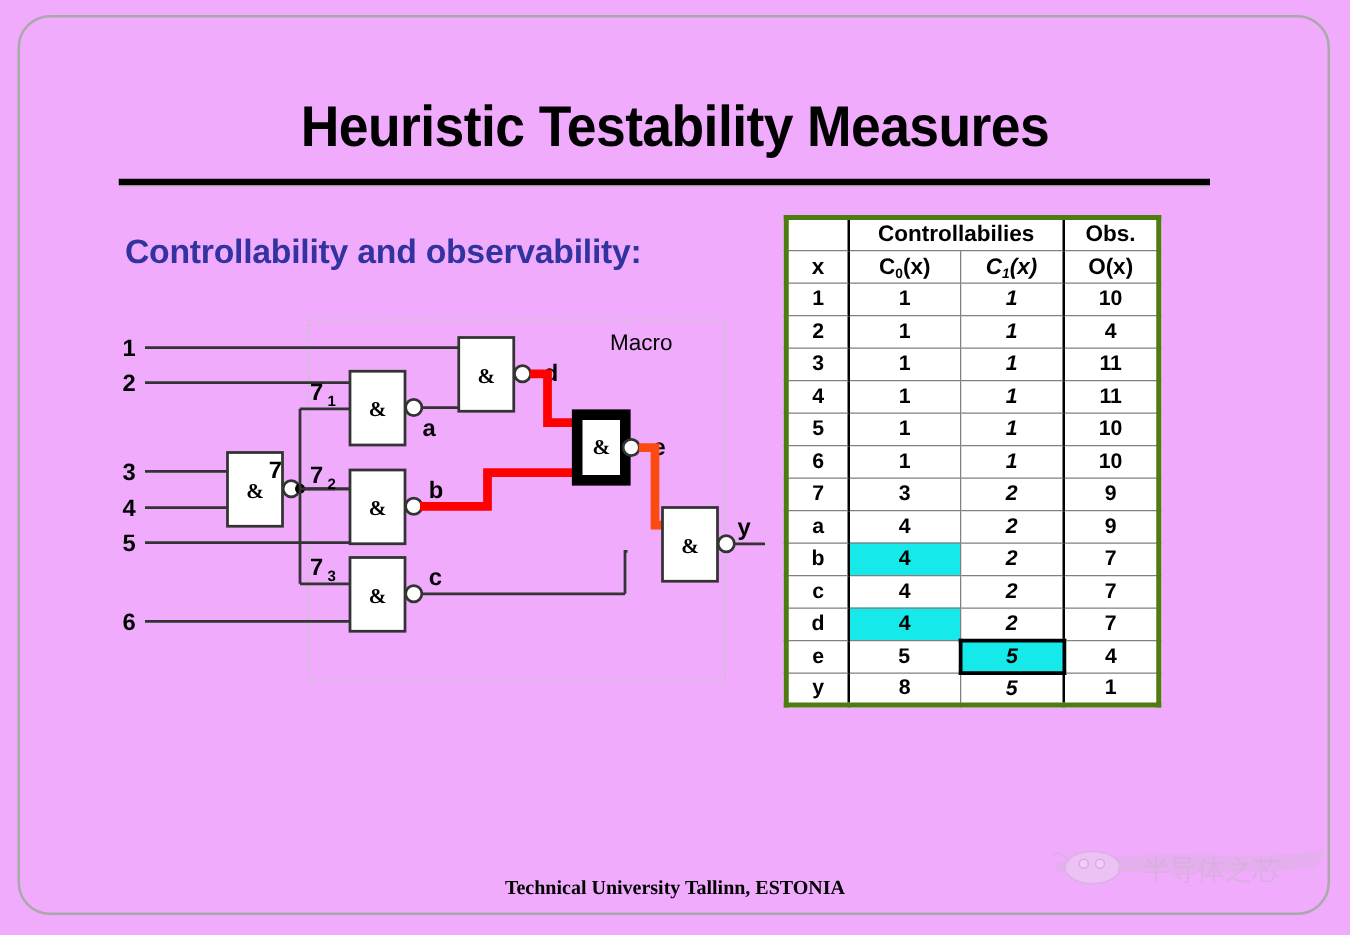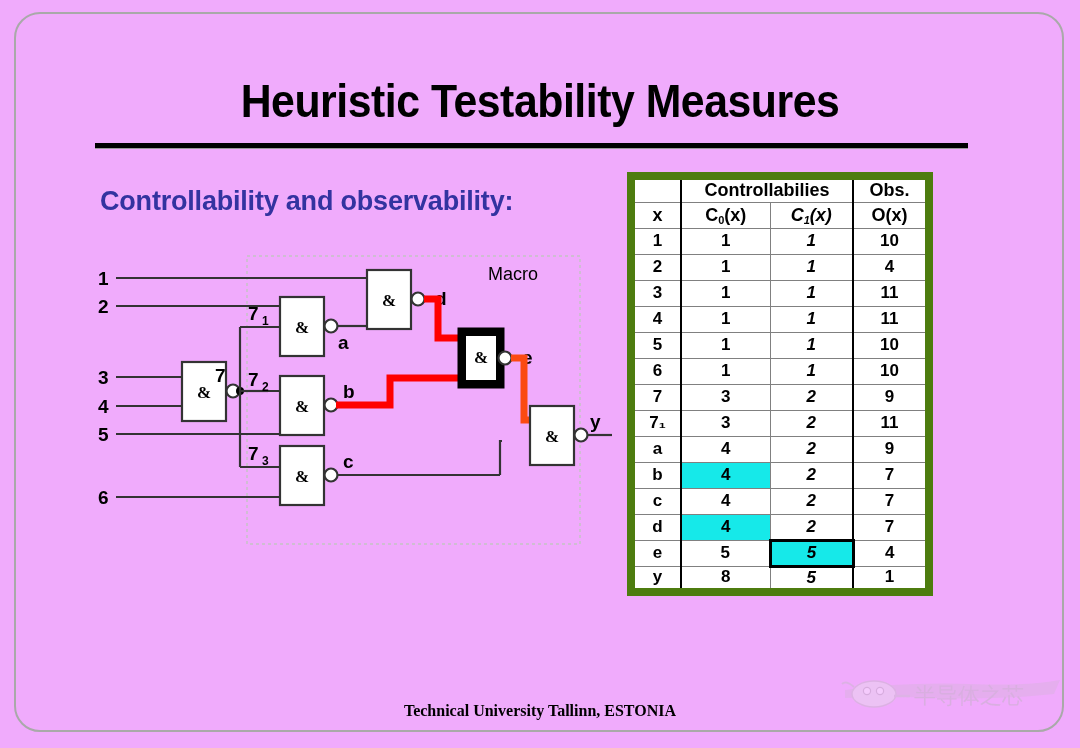--- a/index.html
+++ b/index.html
@@ -67,21 +67,21 @@
     padding:0;
     height:26px;
     box-sizing:border-box;
     font-weight:bold;
   }
   .col-x{width:50px;}
   .col-c0{width:89px;}
   .col-c1{width:83px;font-style:italic;}
   .col-o{width:76px;}
   
-  table.tm{border:8px solid #4d7c0f;}
+  table.tm{border:4px solid #4d7c0f;}
   .hdr-top td{border-top:2px solid #000;border-bottom:1px solid #000;height:27px;font-size:18px;}
   .hdr-2 td{border-bottom:2px solid #000;height:27px;font-size:18px;}
   .sep-bottom td{border-bottom:2px solid #000;}
   .vsep-l{border-left:2px solid #000 !important;}
   .hi-cyan{background:#16e9e9;}
   .hi-box{background:#16e9e9;border:3px solid #000 !important;}
   sub{font-size:11px;vertical-align:baseline;position:relative;top:3px;}
   
   #circuit{position:absolute;left:90px;top:250px;width:530px;height:300px;}
   
@@ -262,26 +262,20 @@
             <td class="col-c1">1</td>
             <td class="col-o vsep-l">10</td>
           </tr>
           <tr>
             <td class="col-x">7</td>
             <td class="col-c0 vsep-l">3</td>
             <td class="col-c1">2</td>
             <td class="col-o vsep-l">9</td>
           </tr>
           <tr>
-            <td class="col-x">7₁</td>
-            <td class="col-c0 vsep-l">3</td>
-            <td class="col-c1">2</td>
-            <td class="col-o vsep-l">11</td>
-          </tr>
-          <tr>
             <td class="col-x">a</td>
             <td class="col-c0 vsep-l">4</td>
             <td class="col-c1">2</td>
             <td class="col-o vsep-l">9</td>
           </tr>
           <tr>
             <td class="col-x">b</td>
             <td class="col-c0 vsep-l hi-cyan">4</td>
             <td class="col-c1">2</td>
             <td class="col-o vsep-l">7</td>

